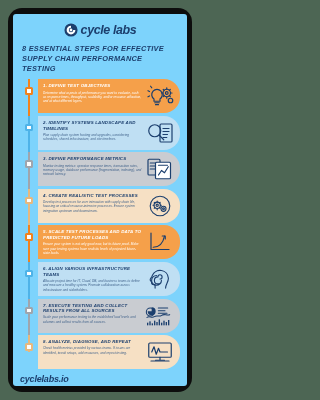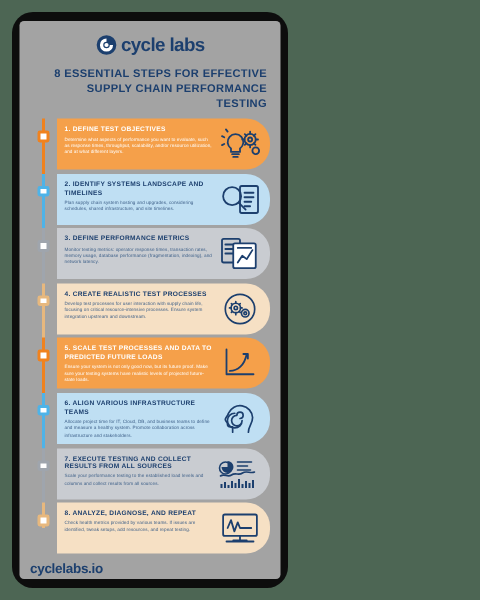--- a/index.html
+++ b/index.html
@@ -7,32 +7,32 @@
     width:200px;height:400px;overflow:hidden;
     background:#4d6654;
     font-family:"Liberation Sans", sans-serif;
     -webkit-font-smoothing:antialiased;
   }
   .device{
     position:absolute;left:8px;top:8px;width:184px;height:384px;
     background:#0d0d0d;border-radius:14px;box-sizing:border-box;padding:6px 5px;
   }
   .page{
-    width:100%;height:100%;background:#a3a3a3;border-radius:3px;
-    box-sizing:border-box;padding:6px 7px 0 7px;overflow:hidden;position:relative;
+    width:100%;height:100%;background:#7dd3fc;border-radius:3px;
+    box-sizing:border-box;padding:6px 7px 0 7px;overflow:hidden;position:relative;font-style:italic;
   }
   
   .logo-row{display:flex;align-items:center;justify-content:center;gap:3px;margin-top:3px;}
   .logo-mark{width:14px;height:14px;flex:0 0 auto;}
   .logo-text{
     font-size:12.5px;font-weight:bold;color:#1c3f6e;letter-spacing:-0.4px;line-height:1;
   }
   
   .title{
-    margin:7px 2px 6px 2px;text-align:right;color:#1c3f6e;
+    margin:7px 2px 6px 2px;text-align:left;color:#1c3f6e;
     font-size:7.4px;font-weight:bold;line-height:1.32;letter-spacing:0.25px;
     text-transform:uppercase;
   }
   
   .steps{position:relative;}
   .step{
     position:relative;display:flex;align-items:stretch;
     margin-bottom:2.5px;min-height:30px;
   }
   .rail{

